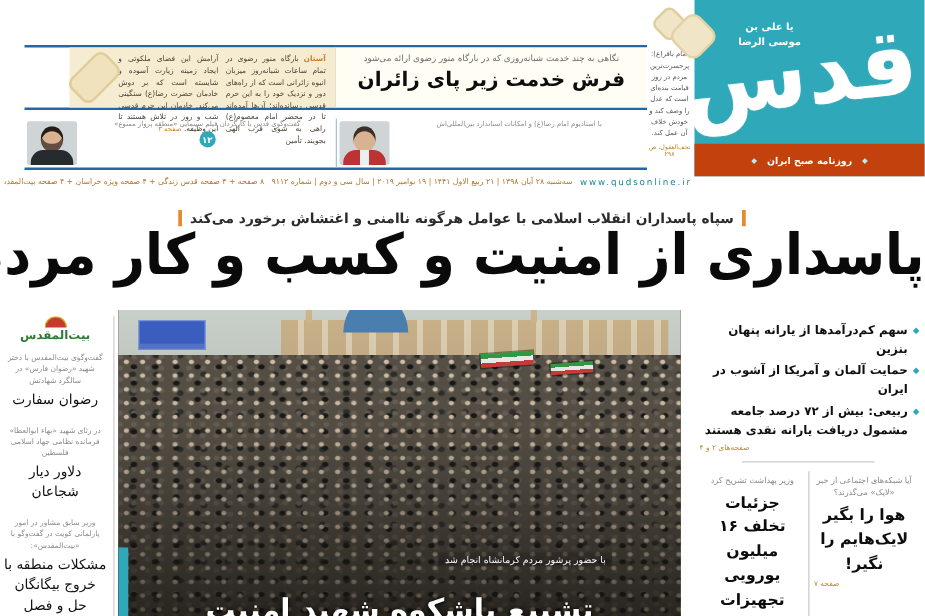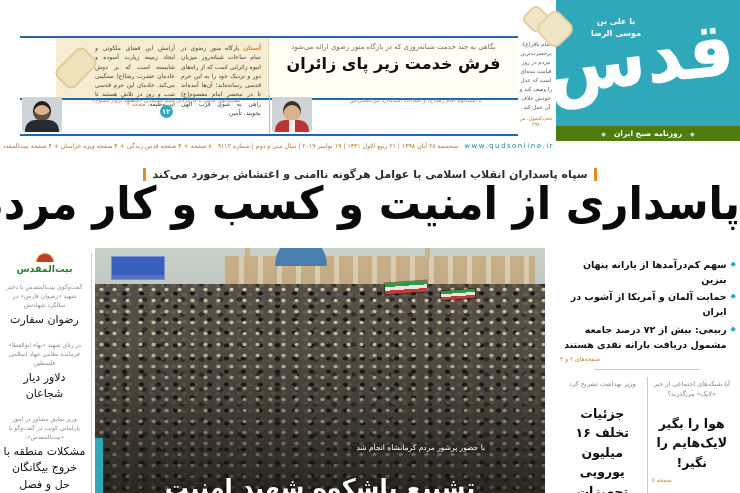--- a/index.html
+++ b/index.html
@@ -22,39 +22,39 @@
     position:absolute; left:34px; top:16px; width:52px;
     color:#fff; font-size:8px; font-weight:bold; line-height:1.45; text-align:center;
   }
   .masthead-logo {
     position:absolute; right:6px; top:18px; width:120px; text-align:center;
     color:#fff; font-size:72px; font-weight:bold; line-height:1;
     transform:rotate(-6deg) scaleY(1.05);
     text-shadow:0 0 1px #ffffff66;
   }
   .masthead-strip {
-    position:absolute; left:0; right:0; bottom:0; height:15px;
-    background:#4d7c0f; color:#fff; font-size:7.5px; font-weight:bold;
+    position:absolute; left:0; right:0; bottom:0; height:26px;
+    background:#c2410c; color:#fff; font-size:7.5px; font-weight:bold;
     display:flex; align-items:center; justify-content:center; gap:8px;
   }
   .masthead-strip .dj { color:#bfeaf0; font-size:6px; }
   
   .hadith-col {
     position:absolute; top:4px; right:186px; width:36px; height:132px;
     text-align:center;
   }
   .hadith-orn {
     width:22px; height:22px; margin:4px auto 10px;
     background:#f0e5c6; border:2px solid #e0cf9e; border-radius:6px; transform:rotate(45deg);
   }
   .hadith-text { font-size:5.5px; color:#555; line-height:1.65; text-align:center; }
   .hadith-src  { font-size:5px; color:#c08030; margin-top:2px; }
   
   .top-band {
-    position:absolute; top:36px; right:222px; left:20px; height:64px;
+    position:absolute; top:36px; right:222px; left:20px; height:52px;
     display:flex; direction:rtl;
     border-top:2px solid #2467a8; border-bottom:2px solid #2467a8;padding-left:36px;
   }
   .service-panel {
     width:250px; background:#fffdf4; text-align:center; padding-top:5px;
     border-left:1px solid #e4d8b4;
   }
   .service-kicker { font-size:7px; color:#6b6b6b; margin-bottom:3px; }
   .service-headline { font-size:16px; font-weight:bold; color:#0d0d0d; }
   .astan-panel {
@@ -187,21 +187,21 @@
   .bullets { margin-top:4px; }
   .bullet-row { display:flex; direction:rtl; gap:4px; margin:3px 0; align-items:flex-start; }
   .bullet-dj { color:#2fa9b9; font-size:7px; line-height:1.9; }
   .bullet-text { font-size:9.5px; font-weight:bold; color:#101010; line-height:1.55; }
   .pageref { color:#c7862f; font-size:6px; }
   .bullets .pageref { display:block; text-align:left; margin:2px 6px 0 2px; }
   .h-divider { width:60%; height:1px; background:#c9c9c9; margin:7px auto; }
   .two-stories { display:flex; direction:rtl; }
   .story { flex:1; text-align:center; padding:3px 4px 0; position:relative; }
   .story.first { border-left:1px solid #c9c9c9; }
-  .story-kicker { font-size:6.5px; color:#8b8b8b; line-height:1.5; margin-bottom:14px; }
+  .story-kicker { font-size:6.5px; color:#8b8b8b; line-height:1.5; margin-bottom:2px; }
   .story-headline { font-size:12.5px; font-weight:bold; color:#0d0d0d; line-height:1.55; }
   .story .pageref { display:block; text-align:left; margin-top:4px; }
 </style>
 </head>
 <body>
 
 <div class="masthead">
   <div class="masthead-orn"></div>
   <div class="masthead-emblem">یا علی بن موسی الرضا</div>
   <div class="masthead-logo">قدس</div>

